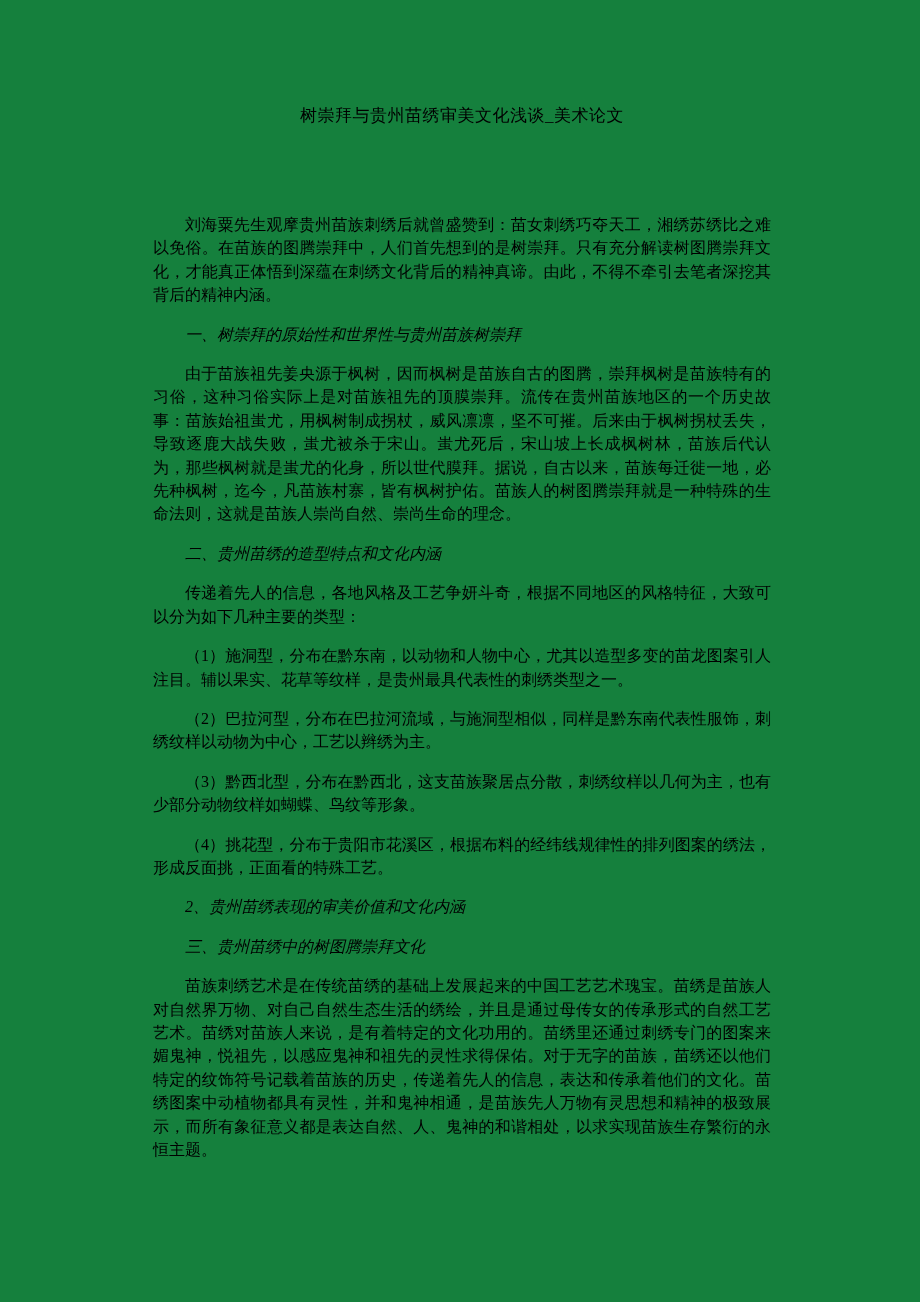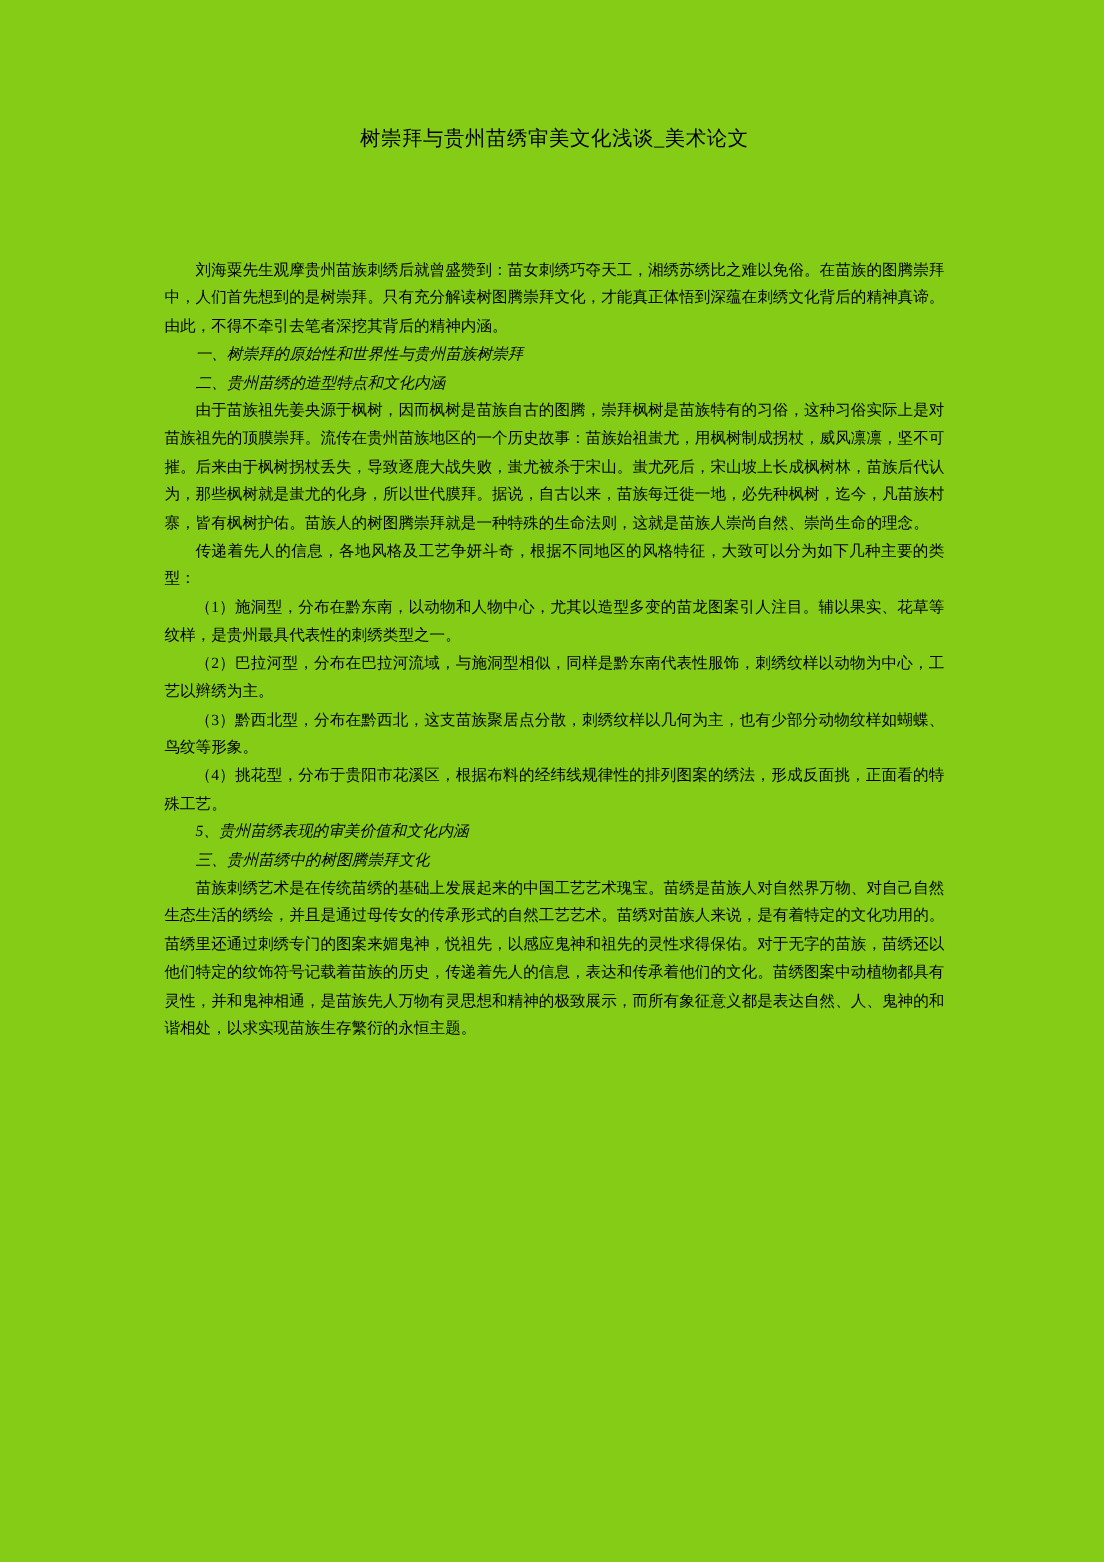--- a/index.html
+++ b/index.html
@@ -11,59 +11,59 @@
   body {
     width: 920px;
     height: 1302px;
     font-family: "Liberation Serif", "DejaVu Serif", serif;
     color: #000000;
     overflow: hidden;
   }
   .page {
     width: 920px;
     height: 1302px;
-    background: #84cc16;
+    background: #15803d;
     padding: 104px 133px 0 137px;
   }
   .doc-title {
     font-size: 17px;
     font-weight: normal;
     text-align: center;
     margin: 0 0 86px 0;
     letter-spacing: 0.5px;
   }
   .doc-body {
     width: 650px;
   }
   .para {
-    font-size: 13px;
+    font-size: 16px;
     line-height: 23.4px;
-    margin: 0;
+    margin: 16px;
     text-indent: 2em;
     text-align: justify;
     text-justify: inter-ideograph;
     word-break: break-all;
   }
   .heading1, .heading2 {
     font-weight: normal; 
     font-style: italic;
   }
 </style>
 </head>
 <body style="background: rgb(255, 255, 255); color: rgb(0, 0, 0);">
 
 <div class="page">
   <h1 class="doc-title">树崇拜与贵州苗绣审美文化浅谈_美术论文</h1>
   <div class="doc-body">
       <p class="para paragraph">刘海粟先生观摩贵州苗族刺绣后就曾盛赞到：苗女刺绣巧夺天工，湘绣苏绣比之难以免俗。在苗族的图腾崇拜中，人们首先想到的是树崇拜。只有充分解读树图腾崇拜文化，才能真正体悟到深蕴在刺绣文化背后的精神真谛。由此，不得不牵引去笔者深挖其背后的精神内涵。</p>
       <p class="para heading1">一、树崇拜的原始性和世界性与贵州苗族树崇拜</p>
+      <p class="para paragraph">由于苗族祖先姜央源于枫树，因而枫树是苗族自古的图腾，崇拜枫树是苗族特有的习俗，这种习俗实际上是对苗族祖先的顶膜崇拜。流传在贵州苗族地区的一个历史故事：苗族始祖蚩尤，用枫树制成拐杖，威风凛凛，坚不可摧。后来由于枫树拐杖丢失，导致逐鹿大战失败，蚩尤被杀于宋山。蚩尤死后，宋山坡上长成枫树林，苗族后代认为，那些枫树就是蚩尤的化身，所以世代膜拜。据说，自古以来，苗族每迁徙一地，必先种枫树，迄今，凡苗族村寨，皆有枫树护佑。苗族人的树图腾崇拜就是一种特殊的生命法则，这就是苗族人崇尚自然、崇尚生命的理念。</p>
       <p class="para heading1">二、贵州苗绣的造型特点和文化内涵</p>
-      <p class="para paragraph">由于苗族祖先姜央源于枫树，因而枫树是苗族自古的图腾，崇拜枫树是苗族特有的习俗，这种习俗实际上是对苗族祖先的顶膜崇拜。流传在贵州苗族地区的一个历史故事：苗族始祖蚩尤，用枫树制成拐杖，威风凛凛，坚不可摧。后来由于枫树拐杖丢失，导致逐鹿大战失败，蚩尤被杀于宋山。蚩尤死后，宋山坡上长成枫树林，苗族后代认为，那些枫树就是蚩尤的化身，所以世代膜拜。据说，自古以来，苗族每迁徙一地，必先种枫树，迄今，凡苗族村寨，皆有枫树护佑。苗族人的树图腾崇拜就是一种特殊的生命法则，这就是苗族人崇尚自然、崇尚生命的理念。</p>
       <p class="para paragraph">传递着先人的信息，各地风格及工艺争妍斗奇，根据不同地区的风格特征，大致可以分为如下几种主要的类型：</p>
       <p class="para paragraph">（1）施洞型，分布在黔东南，以动物和人物中心，尤其以造型多变的苗龙图案引人注目。辅以果实、花草等纹样，是贵州最具代表性的刺绣类型之一。</p>
       <p class="para paragraph">（2）巴拉河型，分布在巴拉河流域，与施洞型相似，同样是黔东南代表性服饰，刺绣纹样以动物为中心，工艺以辫绣为主。</p>
       <p class="para paragraph">（3）黔西北型，分布在黔西北，这支苗族聚居点分散，刺绣纹样以几何为主，也有少部分动物纹样如蝴蝶、鸟纹等形象。</p>
       <p class="para paragraph">（4）挑花型，分布于贵阳市花溪区，根据布料的经纬线规律性的排列图案的绣法，形成反面挑，正面看的特殊工艺。</p>
-      <p class="para heading2">5、贵州苗绣表现的审美价值和文化内涵</p>
+      <p class="para heading2">2、贵州苗绣表现的审美价值和文化内涵</p>
       <p class="para heading1">三、贵州苗绣中的树图腾崇拜文化</p>
       <p class="para paragraph">苗族刺绣艺术是在传统苗绣的基础上发展起来的中国工艺艺术瑰宝。苗绣是苗族人对自然界万物、对自己自然生态生活的绣绘，并且是通过母传女的传承形式的自然工艺艺术。苗绣对苗族人来说，是有着特定的文化功用的。苗绣里还通过刺绣专门的图案来媚鬼神，悦祖先，以感应鬼神和祖先的灵性求得保佑。对于无字的苗族，苗绣还以他们特定的纹饰符号记载着苗族的历史，传递着先人的信息，表达和传承着他们的文化。苗绣图案中动植物都具有灵性，并和鬼神相通，是苗族先人万物有灵思想和精神的极致展示，而所有象征意义都是表达自然、人、鬼神的和谐相处，以求实现苗族生存繁衍的永恒主题。</p>
     </div>
 </div>
 
 </body></html>

